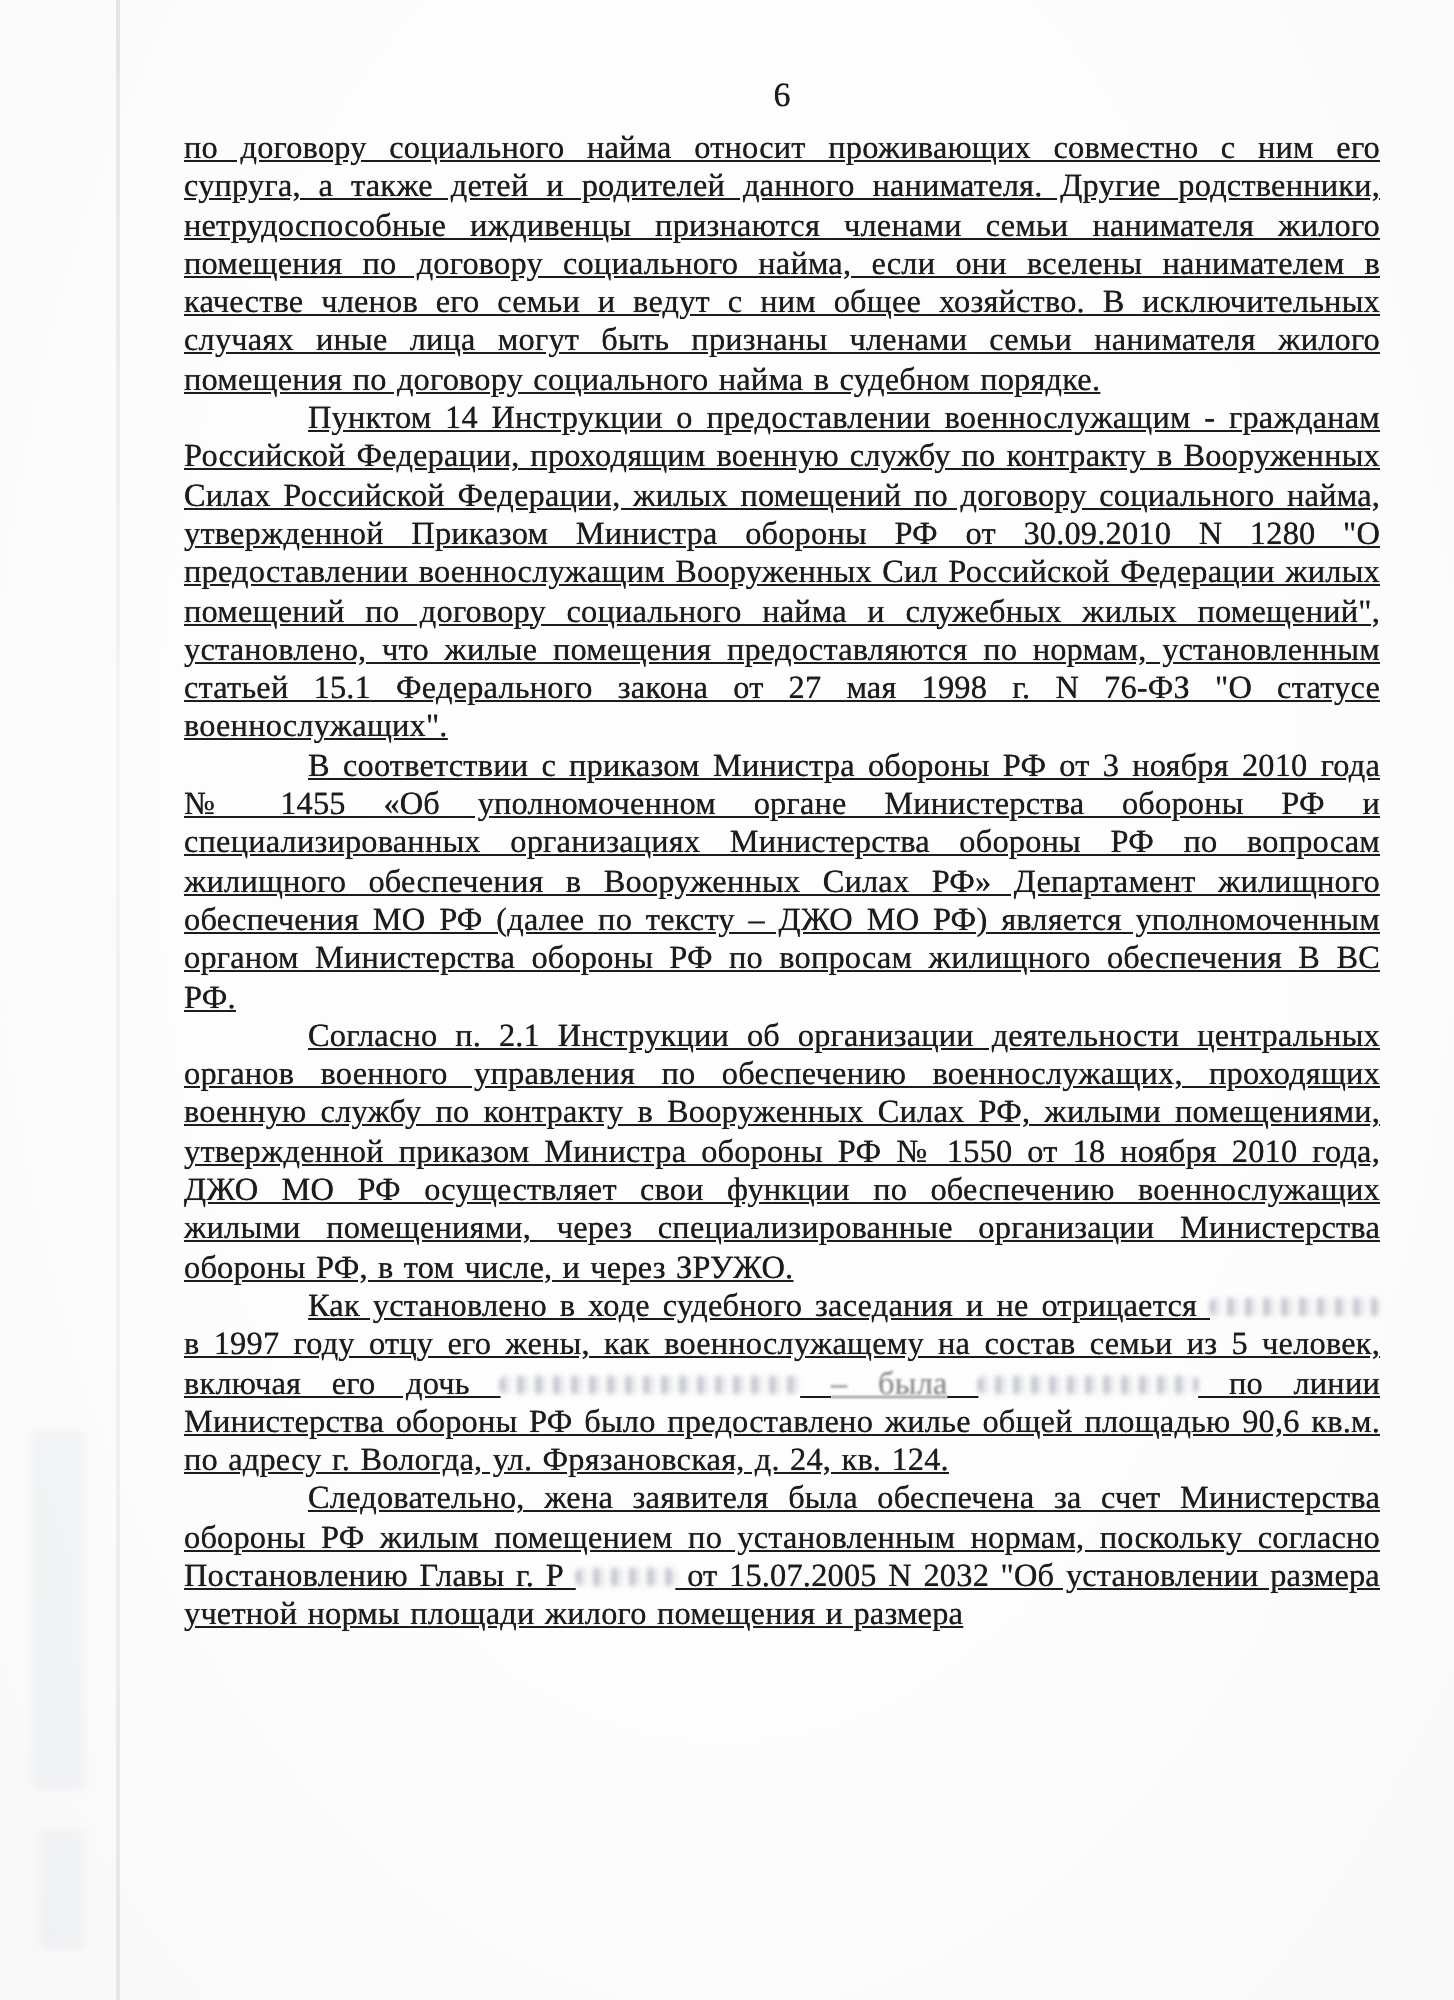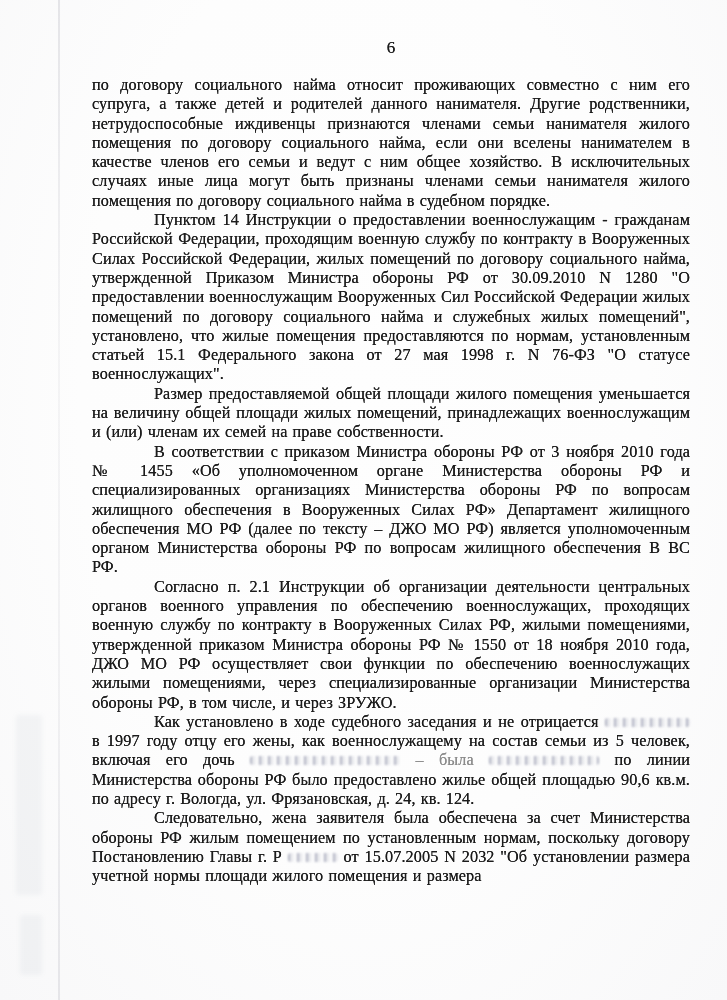--- a/index.html
+++ b/index.html
@@ -29,21 +29,21 @@
   }
   .ghost.g1 { left: 16px; top: 715px; width: 26px; height: 180px; }
   .ghost.g2 { left: 20px; top: 915px; width: 22px; height: 60px; }
 
   .page-number {
     margin: 38px 37px 0 92px;
     text-align: center;
     font-size: 17px;
     text-shadow: 0 0 0.35px #222;
   }
-  .body-text { margin: 18px 37px 0 92px; width: 598px; }
+  .body-text { margin: 7px 37px 0 92px; width: 598px; text-decoration: underline; }
   p.para {
     margin: 0;
     font-size: 16.2px;
     line-height: 19.3px;
     text-align: justify;
     text-indent: 62px;
     letter-spacing: 0.1px;
     text-shadow: 0 0 0.35px #222;
     word-spacing: 1px;
   }
@@ -80,35 +80,34 @@
   <div class="ghost g1"></div>
   <div class="ghost g2"></div>
 
   <div class="page-number">6</div>
 
   <div class="body-text">
     <p class="para no-indent mt0">по договору социального найма относит проживающих совместно с ним его супруга, а также детей и родителей данного нанимателя. Другие родственники, нетрудоспособные иждивенцы признаются членами семьи нанимателя жилого помещения по договору социального найма, если они вселены нанимателем в качестве членов его семьи и ведут с ним общее хозяйство. В исключительных случаях иные лица могут быть признаны членами семьи нанимателя жилого помещения по договору социального найма в судебном порядке.</p>
 
     <p class="para mt2">Пунктом 14 Инструкции о предоставлении военнослужащим - гражданам Российской Федерации, проходящим военную службу по контракту в Вооруженных Силах Российской Федерации, жилых помещений по договору социального найма, утвержденной Приказом Министра обороны РФ от 30.09.2010 N 1280 "О предоставлении военнослужащим Вооруженных Сил Российской Федерации жилых помещений по договору социального найма и служебных жилых помещений", установлено, что жилые помещения предоставляются по нормам, установленным статьей 15.1 Федерального закона от 27 мая 1998 г. N 76-ФЗ "О статусе военнослужащих".</p>
 
-    <p class="para mt10">Размер предоставляемой общей площади жилого помещения уменьшается на величину общей площади жилых помещений, принадлежащих военнослужащим и (или) членам их семей на праве собственности.</p>
 
     <p class="para mt8">В соответствии с приказом Министра обороны РФ от 3 ноября 2010 года № 1455 «Об уполномоченном органе Министерства обороны РФ и специализированных организациях Министерства обороны РФ по вопросам жилищного обеспечения в Вооруженных Силах РФ» Департамент жилищного обеспечения МО РФ (далее по тексту – ДЖО МО РФ) является уполномоченным органом Министерства обороны РФ по вопросам жилищного обеспечения В ВС РФ.</p>
 
     <p class="para mt2">Согласно п. 2.1 Инструкции об организации деятельности центральных органов военного управления по обеспечению военнослужащих, проходящих военную службу по контракту в Вооруженных Силах РФ, жилыми помещениями, утвержденной приказом Министра обороны РФ № 1550 от 18 ноября 2010 года, ДЖО МО РФ осуществляет свои функции по обеспечению военнослужащих жилыми помещениями, через специализированные организации Министерства обороны РФ, в том числе, и через ЗРУЖО.</p>
 
     <p class="para mt0">
       <span>Как установлено в ходе судебного заседания и не отрицается</span>
       <span class="redact w85"></span>
       <span>в 1997 году отцу его жены, как военнослужащему на состав семьи из 5 человек, включая его дочь</span>
       <span class="redact w150"></span>
       <span class="faded">– была</span>
       <span class="redact w110"></span>
       <span>по линии Министерства обороны РФ было предоставлено жилье общей площадью 90,6 кв.м. по адресу г. Вологда, ул. Фрязановская, д. 24, кв. 124.</span>
     </p>
 
     <p class="para mt6">
-      <span>Следовательно, жена заявителя была обеспечена за счет Министерства обороны РФ жилым помещением по установленным нормам, поскольку договору Постановлению Главы г. Р</span>
+      <span>Следовательно, жена заявителя была обеспечена за счет Министерства обороны РФ жилым помещением по установленным нормам, поскольку согласно Постановлению Главы г. Р</span>
       <span class="redact w50"></span>
       <span>от 15.07.2005 N 2032 "Об установлении размера учетной нормы площади жилого помещения и размера</span>
     </p>
   </div>
 </div>
 
 </body></html>

